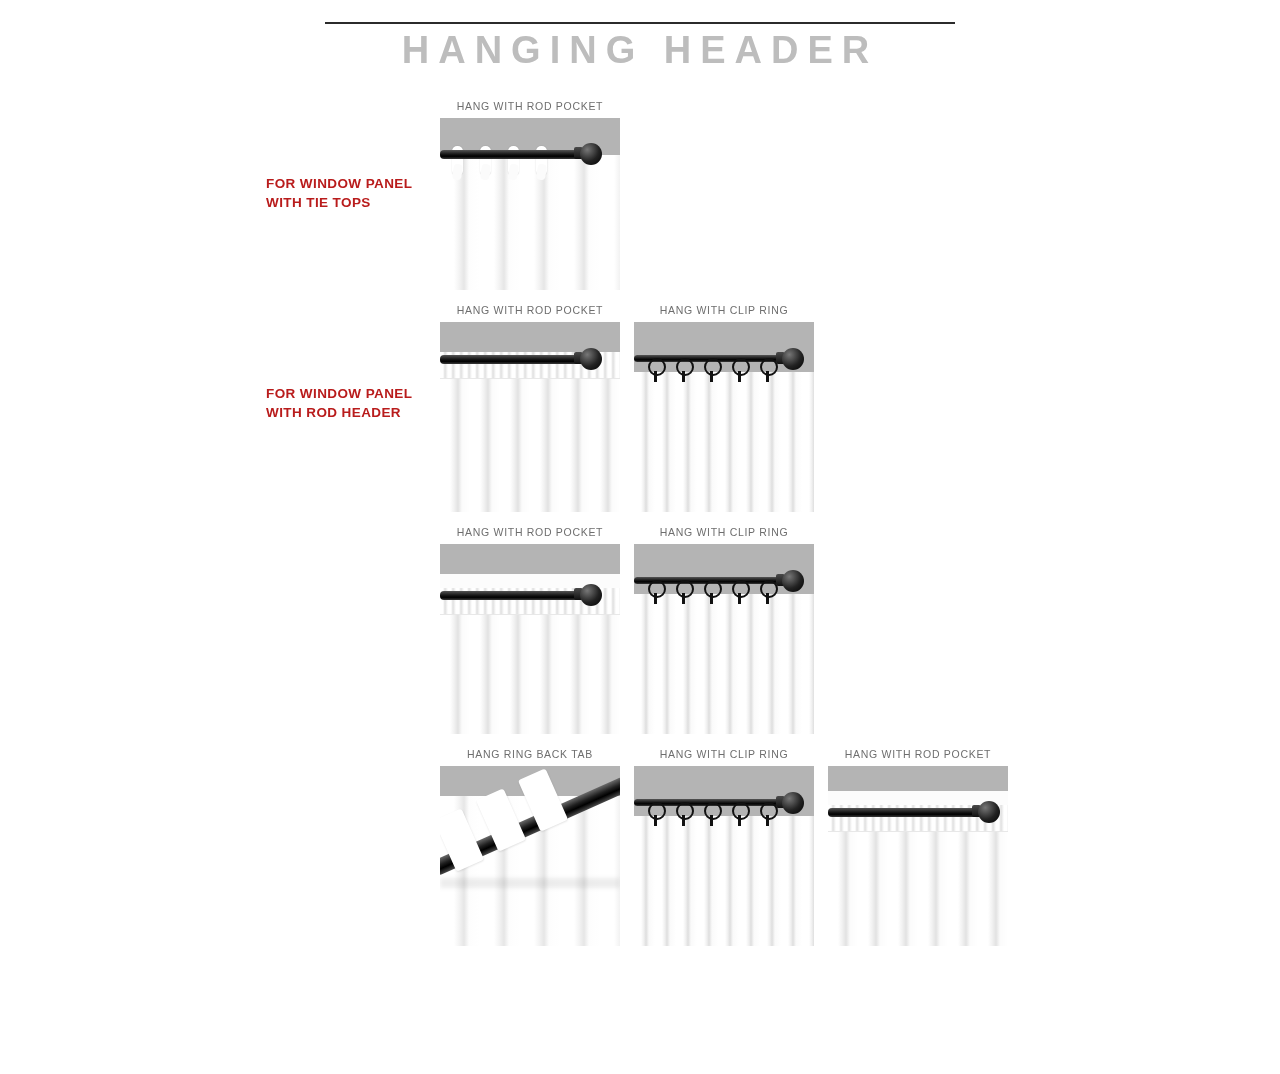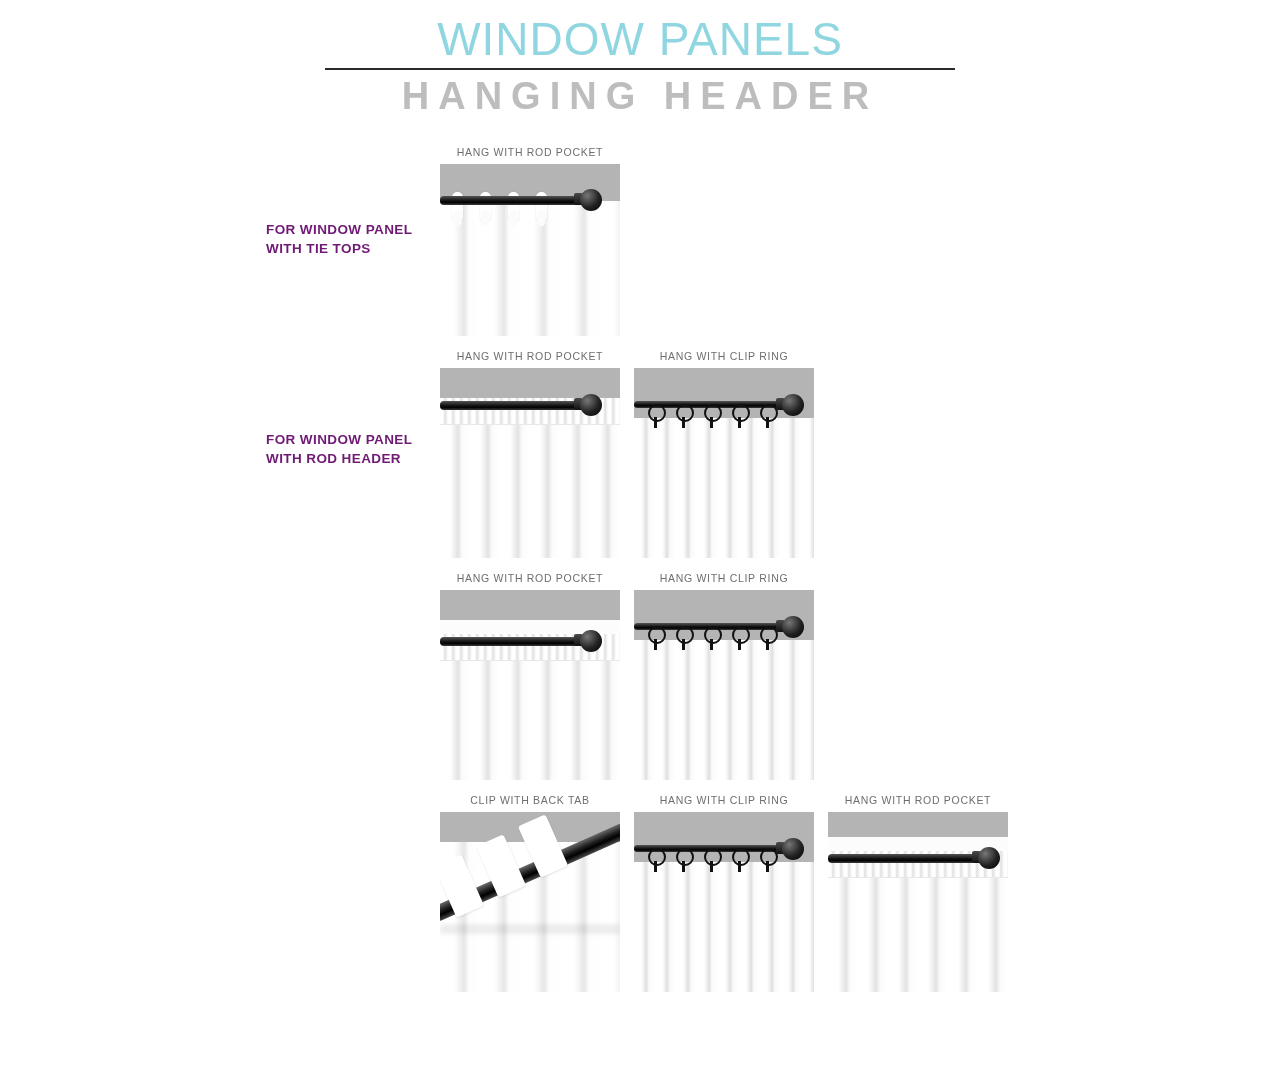--- a/index.html
+++ b/index.html
@@ -55,21 +55,21 @@
     margin-bottom: 10px;
     padding-left: 266px;
     position: relative;
   }
   .row-label {
     position: absolute;
     left: 266px;
     width: 170px;
     font-size: 13.5px;
     font-weight: bold;
-    color: #701a75;
+    color: #b91c1c;
     letter-spacing: 0.4px;
     line-height: 1.45;
   }
   .cards {
     margin-left: 174px;
     display: flex;
     gap: 14px;
   }
   .card {
     width: 180px;
@@ -234,21 +234,20 @@
   .shadow-soft {
     position: absolute;
     background: rgba(0,0,0,0.07);
     filter: blur(2px);
   }
 </style>
 </head>
 <body>
 
 <div class="header">
-  <div class="title-main">WINDOW PANELS</div>
   <div class="title-rule"></div>
   <div class="title-sub">HANGING HEADER</div>
 </div>
 
 <div class="rows">
 
   <div class="row" style="margin-bottom:14px;">
     <div class="row-label" style="top:74px;">FOR WINDOW PANEL WITH TIE TOPS</div>
     <div class="cards">
       <div class="card">
@@ -351,21 +350,21 @@
           <div class="finial" style="left:148px; top:26px;"></div>
         </div>
       </div>
     </div>
   </div>
 
   <div class="row">
     <div class="cards">
 
       <div class="card">
-        <div class="card-caption">CLIP WITH BACK TAB</div>
+        <div class="card-caption">HANG RING BACK TAB</div>
         <div class="photo h-bot">
           <div class="curtain" style="height:150px;top:30px;">
             <div class="folds soft"></div>
           </div>
           <div class="rod-angled" style="left:-8px; top:96px; width:215px;"></div>
           <div class="tabband" style="left:4px; top:46px; width:30px; height:56px; transform:rotate(-24deg);"></div>
           <div class="tabband" style="left:46px; top:26px; width:30px; height:56px; transform:rotate(-24deg);"></div>
           <div class="tabband" style="left:88px; top:6px; width:30px; height:56px; transform:rotate(-24deg);"></div>
           <div class="shadow-soft" style="left:0; top:112px; width:180px; height:10px;"></div>
         </div>

